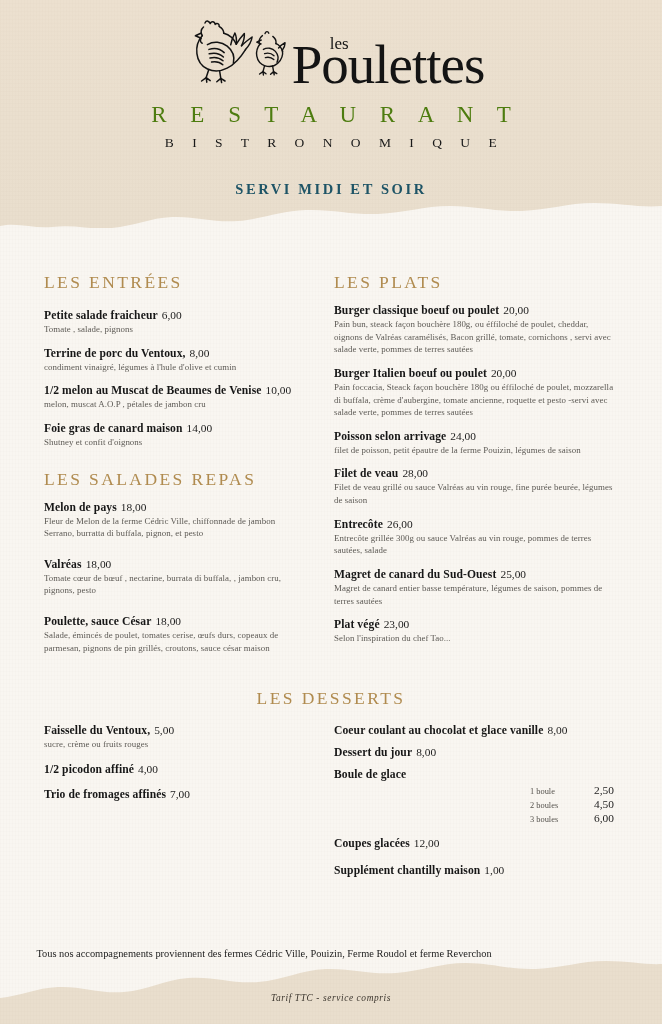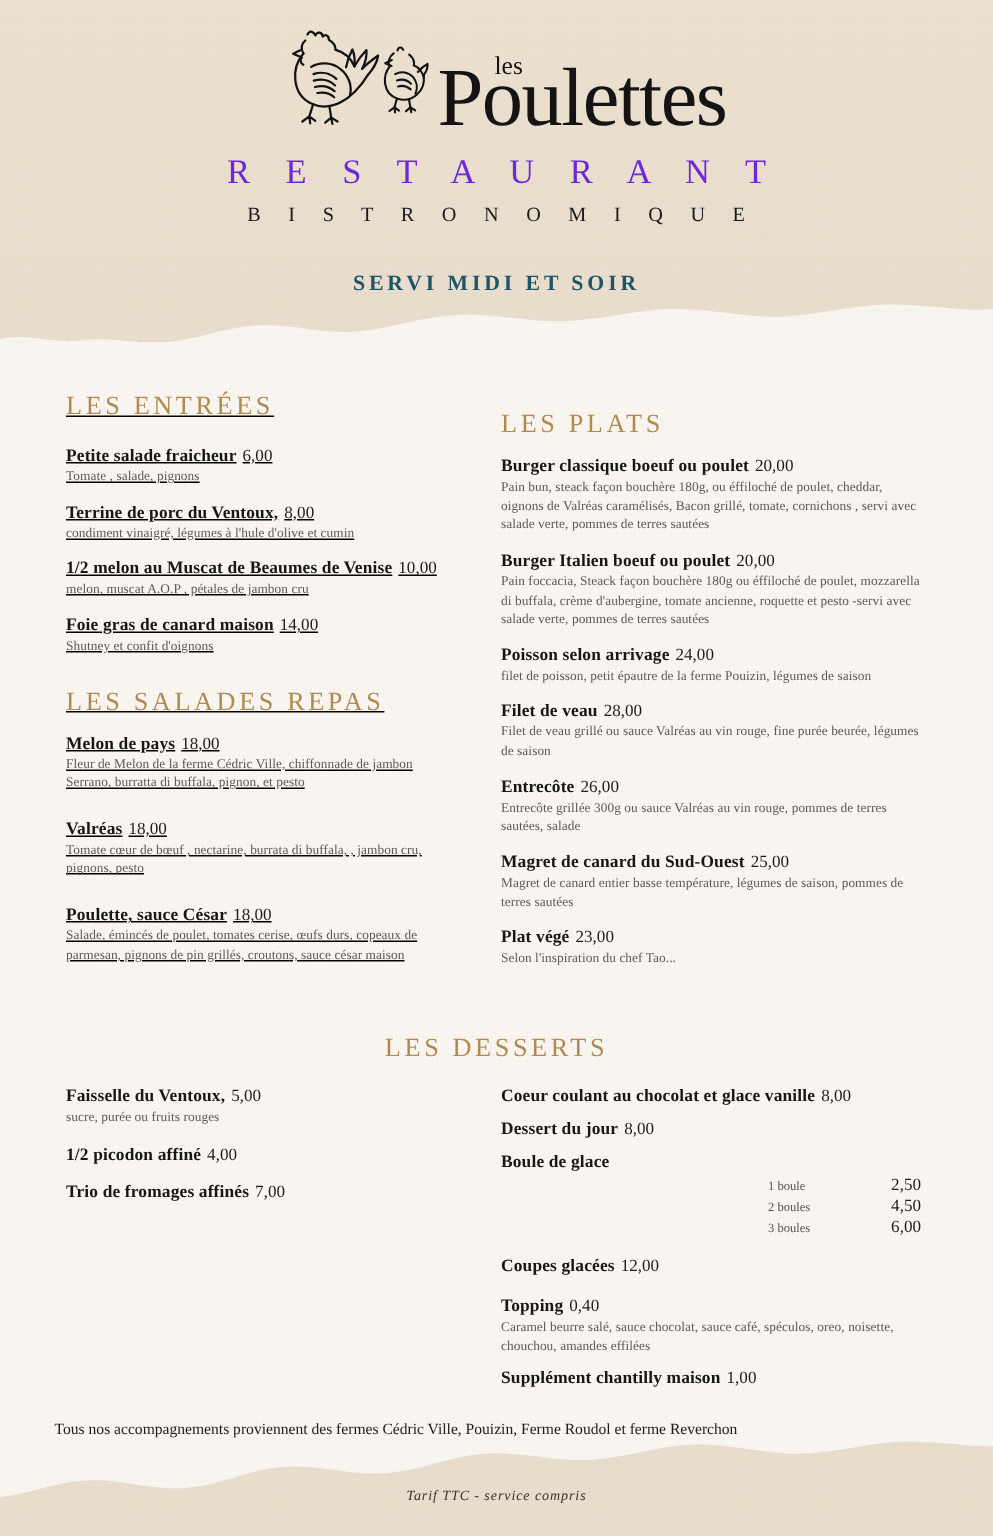--- a/index.html
+++ b/index.html
@@ -91,21 +91,21 @@
     top: -2px;
     font-family: "Liberation Serif", serif;
     font-size: 17px;
     color: #141414;
     letter-spacing: 0px;
   }
   .restaurant {
     font-family: "Liberation Serif", serif;
     font-size: 23px;
     letter-spacing: 9px;
-    color: #6d28d9;
+    color: #4d7c0f;
     margin-top: 10px;
     padding-left: 9px;
   }
   .bistronomique {
     font-family: "Liberation Serif", serif;
     font-size: 13.5px;
     letter-spacing: 7.5px;
     color: #1a1a1a;
     margin-top: 7px;
     padding-left: 7px;
@@ -116,23 +116,22 @@
     font-size: 14.5px;
     letter-spacing: 2.6px;
     color: #1e5466;
     font-weight: bold;
   }
 
   
   .col-left {
     position: absolute;
     left: 44px;
-    top: 260px;
+    top: 272px;
     width: 252px;
-    text-decoration: underline;
   }
   .col-right {
     position: absolute;
     left: 334px;
     top: 272px;
     width: 280px;
   }
 
   .section-title {
     font-family: "Liberation Serif", serif;
@@ -198,21 +197,20 @@
   }
   .des-left .item { margin-bottom: 12px; }
   .des-right .item { margin-bottom: 9px; }
 
   
   .scoops { margin-top: 3px; }
   .scoop-row {
     display: flex;
     justify-content: flex-end;
     align-items: baseline;
-    gap: 18px;
     margin-top: 2px;
   }
   .scoop-label {
     font-family: "Liberation Serif", serif;
     font-size: 8.4px;
     color: #55524d;
     width: 52px;
     text-align: left;
   }
   .scoop-price {
@@ -478,21 +476,21 @@
   </div>
 
   <div class="desserts-title">LES DESSERTS</div>
 
   <div class="des-left">
     <div class="item">
       <div class="item-head">
         <span class="item-name">Faisselle du Ventoux,</span>
         <span class="item-price">5,00</span>
       </div>
-      <div class="item-desc">sucre, purée ou fruits rouges</div>
+      <div class="item-desc">sucre, crème ou fruits rouges</div>
     </div>
 
     <div class="item">
       <div class="item-head">
         <span class="item-name">1/2 picodon affiné</span>
         <span class="item-price">4,00</span>
       </div>
     </div>
 
     <div class="item">
@@ -538,27 +536,20 @@
       </div>
     </div>
 
     <div class="item" style="margin-bottom:14px;">
       <div class="item-head">
         <span class="item-name">Coupes glacées</span>
         <span class="item-price">12,00</span>
       </div>
     </div>
 
-    <div class="item">
-      <div class="item-head">
-        <span class="item-name">Topping</span>
-        <span class="item-price">0,40</span>
-      </div>
-      <div class="item-desc">Caramel beurre salé, sauce chocolat, sauce café, spéculos, oreo, noisette, chouchou,  amandes effilées</div>
-    </div>
 
     <div class="item">
       <div class="item-head">
         <span class="item-name">Supplément chantilly maison</span>
         <span class="item-price">1,00</span>
       </div>
     </div>
   </div>
 
   <div class="footer-note">Tous nos accompagnements proviennent des fermes Cédric Ville, Pouizin, Ferme Roudol et ferme Reverchon</div>

